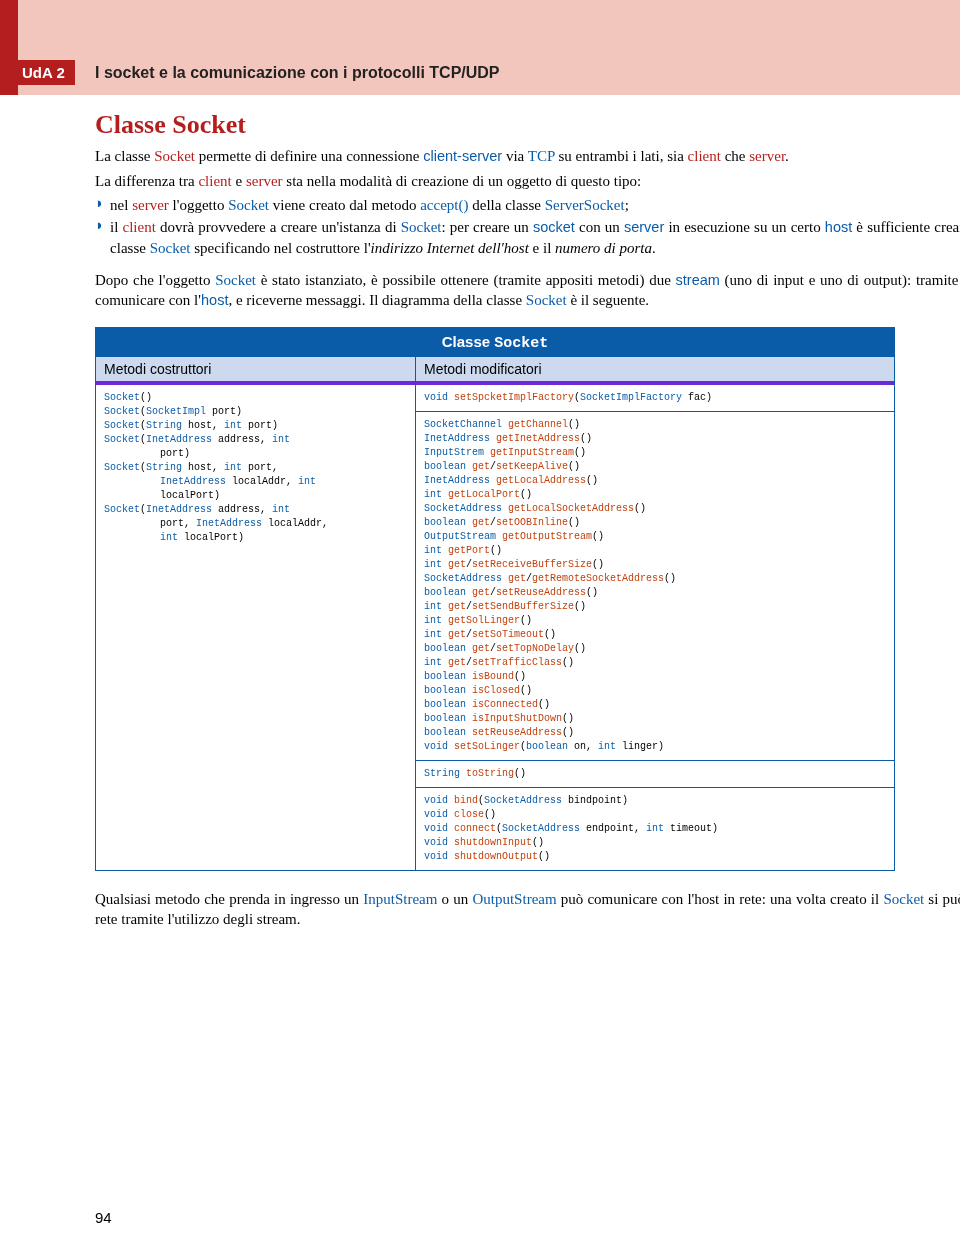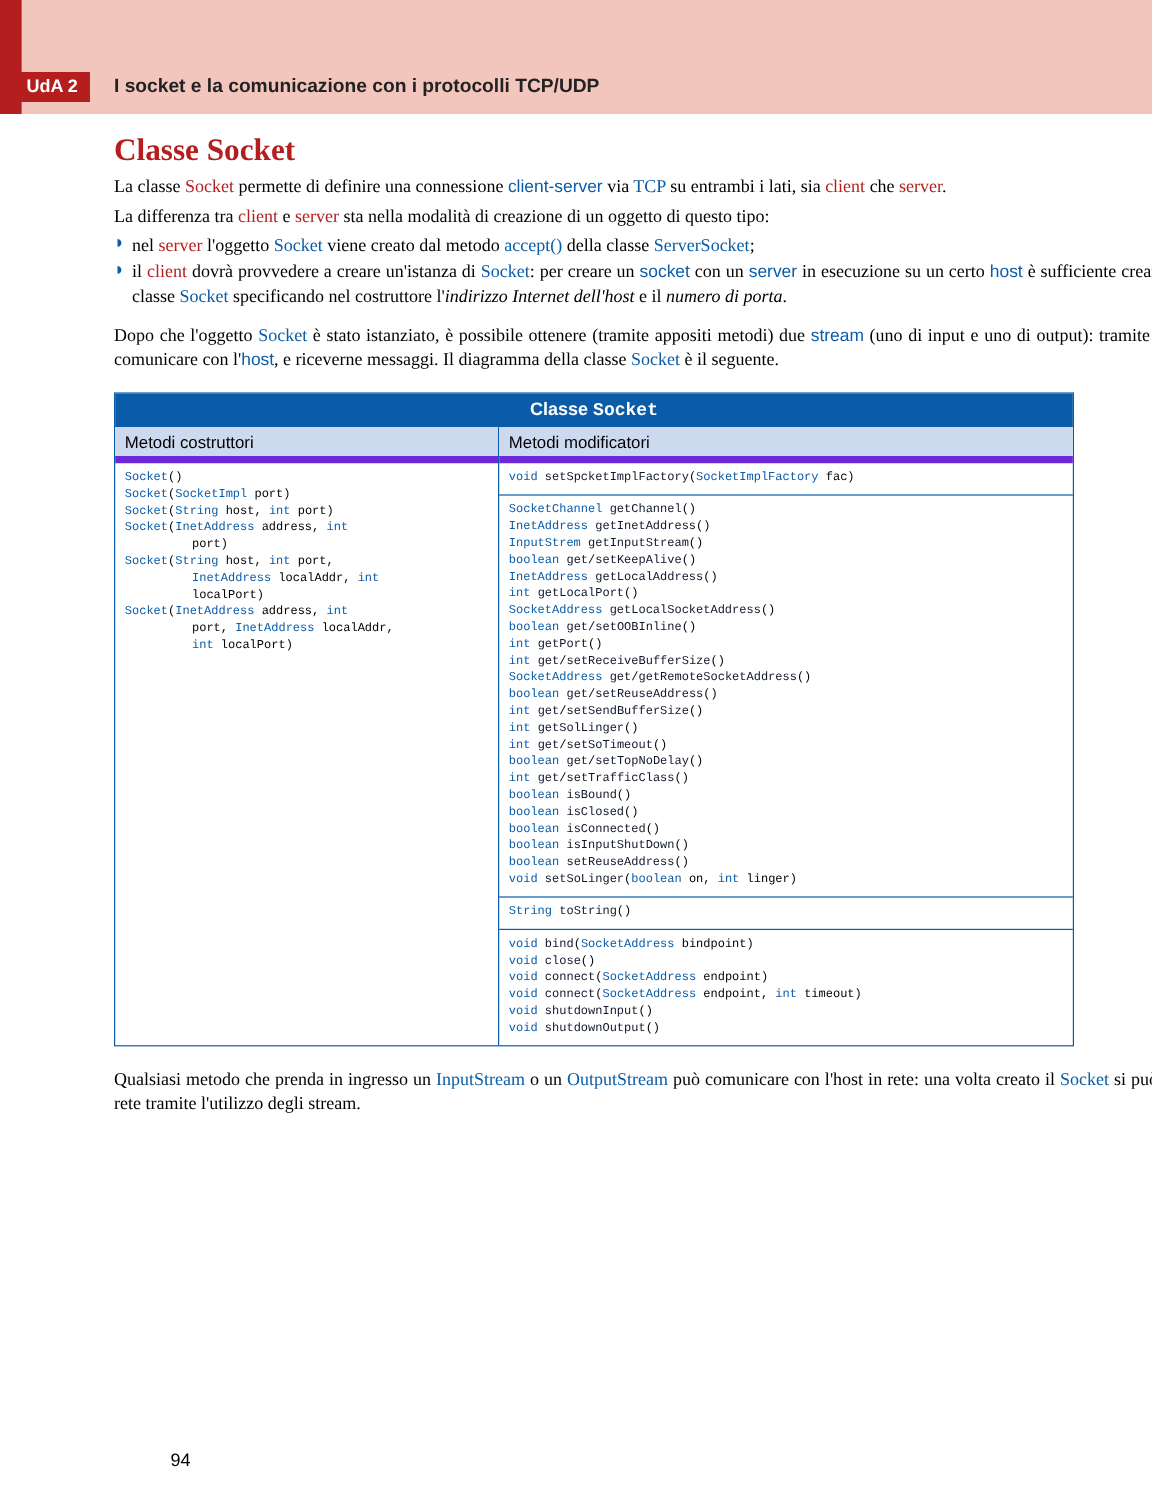--- a/index.html
+++ b/index.html
@@ -80,41 +80,40 @@
   }
   .table-title .mono { font-family: 'Courier New', monospace; font-weight: bold; }
   .table-cols { display: flex; }
   .col-left { width: 320px; border-right: 1px solid #0a5ca8; }
   .col-right { flex: 1; }
   .subhead {
     background: #cdd9ef;
     font-family: Arial, sans-serif;
     font-size: 14px;
     padding: 4px 8px;
-    border-bottom: 6px solid #6d28d9;
+    border-bottom: 4px solid #6d28d9;
   }
   .cell {
     padding: 6px 8px;
     font-family: 'Courier New', monospace;
     font-size: 10px;
     line-height: 1.4;
     border-bottom: 1px solid #0a5ca8;
   }
   .cell:last-child { border-bottom: none; }
   .k { color: #000; }
-  .fn { color: #0f172a; }
+  .fn { color: #c2410c; }
   .tp { color: #0a5ca8; }
   .indent { padding-left: 56px; display: block; }
   .page-num {
     position: absolute;
     bottom: 28px;
     left: 95px;
     font-family: Arial, sans-serif;
     font-size: 15px;
-    margin-left: 47px;
   }
 </style>
 </head>
 <body>
 
 <div class="header-bar"></div>
 <div class="red-stripe"></div>
 <div class="uda-label">UdA 2</div>
 <div class="header-title">I socket e la comunicazione con i protocolli TCP/UDP</div>
 
@@ -163,20 +162,21 @@
           </div>
         <div class="cell">
             <div><span class="tp">SocketChannel</span><span class="k"> </span><span class="fn">getChannel</span><span class="k">()</span></div>
             <div><span class="tp">InetAddress</span><span class="k"> </span><span class="fn">getInetAddress</span><span class="k">()</span></div>
             <div><span class="tp">InputStrem</span><span class="k"> </span><span class="fn">getInputStream</span><span class="k">()</span></div>
             <div><span class="tp">boolean</span><span class="k"> </span><span class="fn">get</span><span class="k">/</span><span class="fn">setKeepAlive</span><span class="k">()</span></div>
             <div><span class="tp">InetAddress</span><span class="k"> </span><span class="fn">getLocalAddress</span><span class="k">()</span></div>
             <div><span class="tp">int</span><span class="k"> </span><span class="fn">getLocalPort</span><span class="k">()</span></div>
             <div><span class="tp">SocketAddress</span><span class="k"> </span><span class="fn">getLocalSocketAddress</span><span class="k">()</span></div>
             <div><span class="tp">boolean</span><span class="k"> </span><span class="fn">get</span><span class="k">/</span><span class="fn">setOOBInline</span><span class="k">()</span></div>
+            <div><span class="tp">OutputStream</span><span class="k"> </span><span class="fn">getOutputStream</span><span class="k">()</span></div>
             <div><span class="tp">int</span><span class="k"> </span><span class="fn">getPort</span><span class="k">()</span></div>
             <div><span class="tp">int</span><span class="k"> </span><span class="fn">get</span><span class="k">/</span><span class="fn">setReceiveBufferSize</span><span class="k">()</span></div>
             <div><span class="tp">SocketAddress</span><span class="k"> </span><span class="fn">get</span><span class="k">/</span><span class="fn">getRemoteSocketAddress</span><span class="k">()</span></div>
             <div><span class="tp">boolean</span><span class="k"> </span><span class="fn">get</span><span class="k">/</span><span class="fn">setReuseAddress</span><span class="k">()</span></div>
             <div><span class="tp">int</span><span class="k"> </span><span class="fn">get</span><span class="k">/</span><span class="fn">setSendBufferSize</span><span class="k">()</span></div>
             <div><span class="tp">int</span><span class="k"> </span><span class="fn">getSolLinger</span><span class="k">()</span></div>
             <div><span class="tp">int</span><span class="k"> </span><span class="fn">get</span><span class="k">/</span><span class="fn">setSoTimeout</span><span class="k">()</span></div>
             <div><span class="tp">boolean</span><span class="k"> </span><span class="fn">get</span><span class="k">/</span><span class="fn">setTopNoDelay</span><span class="k">()</span></div>
             <div><span class="tp">int</span><span class="k"> </span><span class="fn">get</span><span class="k">/</span><span class="fn">setTrafficClass</span><span class="k">()</span></div>
             <div><span class="tp">boolean</span><span class="k"> </span><span class="fn">isBound</span><span class="k">()</span></div>
@@ -185,21 +185,20 @@
             <div><span class="tp">boolean</span><span class="k"> </span><span class="fn">isInputShutDown</span><span class="k">()</span></div>
             <div><span class="tp">boolean</span><span class="k"> </span><span class="fn">setReuseAddress</span><span class="k">()</span></div>
             <div><span class="tp">void</span><span class="k"> </span><span class="fn">setSoLinger</span><span class="k">(</span><span class="tp">boolean</span><span class="k"> on, </span><span class="tp">int</span><span class="k"> linger)</span></div>
           </div>
         <div class="cell">
             <div><span class="tp">String</span><span class="k"> </span><span class="fn">toString</span><span class="k">()</span></div>
           </div>
         <div class="cell">
             <div><span class="tp">void</span><span class="k"> </span><span class="fn">bind</span><span class="k">(</span><span class="tp">SocketAddress</span><span class="k"> bindpoint)</span></div>
             <div><span class="tp">void</span><span class="k"> </span><span class="fn">close</span><span class="k">()</span></div>
-            <div><span class="tp">void</span><span class="k"> </span><span class="fn">connect</span><span class="k">(</span><span class="tp">SocketAddress</span><span class="k"> endpoint)</span></div>
             <div><span class="tp">void</span><span class="k"> </span><span class="fn">connect</span><span class="k">(</span><span class="tp">SocketAddress</span><span class="k"> endpoint, </span><span class="tp">int</span><span class="k"> timeout)</span></div>
             <div><span class="tp">void</span><span class="k"> </span><span class="fn">shutdownInput</span><span class="k">()</span></div>
             <div><span class="tp">void</span><span class="k"> </span><span class="fn">shutdownOutput</span><span class="k">()</span></div>
           </div>
       </div>
     </div>
   </div>
 
   <p style="margin-top:18px"><span>Qualsiasi metodo che prenda in ingresso un </span><span class="blue">InputStream</span><span> o un </span><span class="blue">OutputStream</span><span> può comunicare con l'host in rete: una volta creato il </span><span class="blue">Socket</span><span> si può comunicare in rete tramite l'utilizzo degli stream.</span></p>
 </div>

